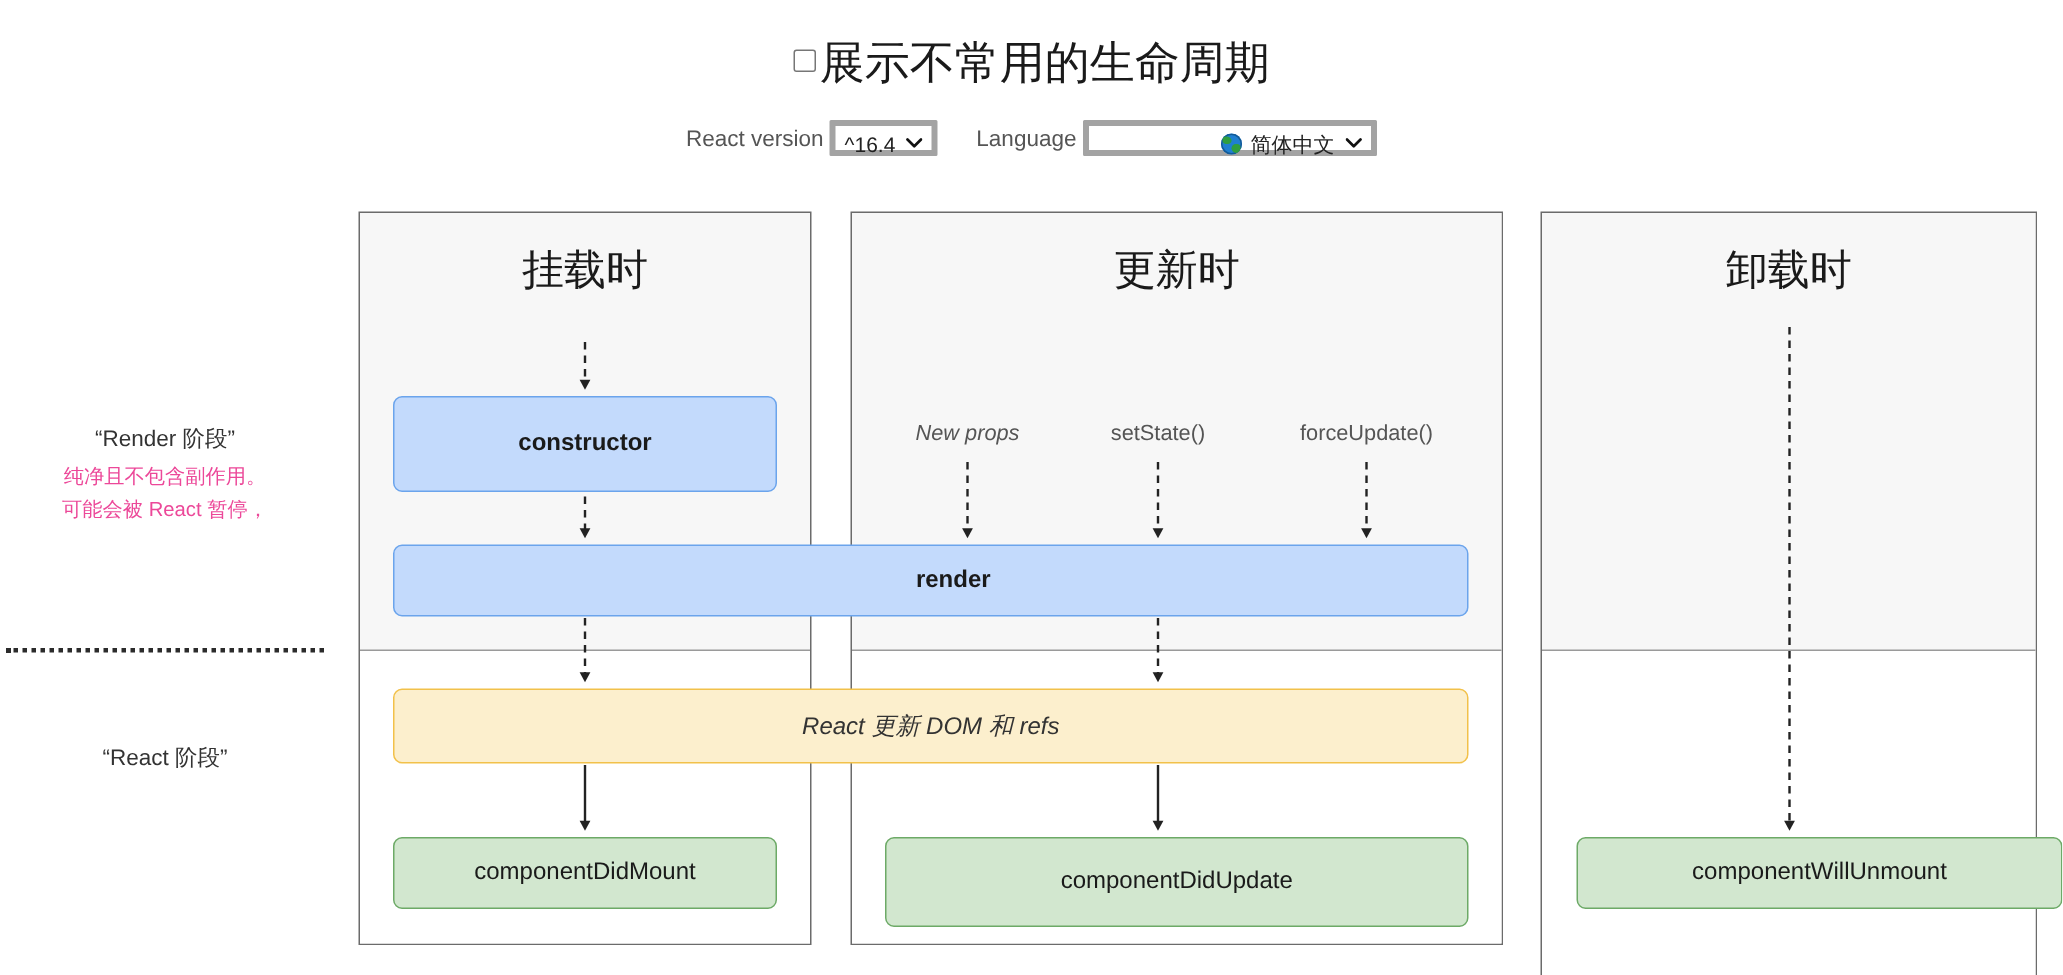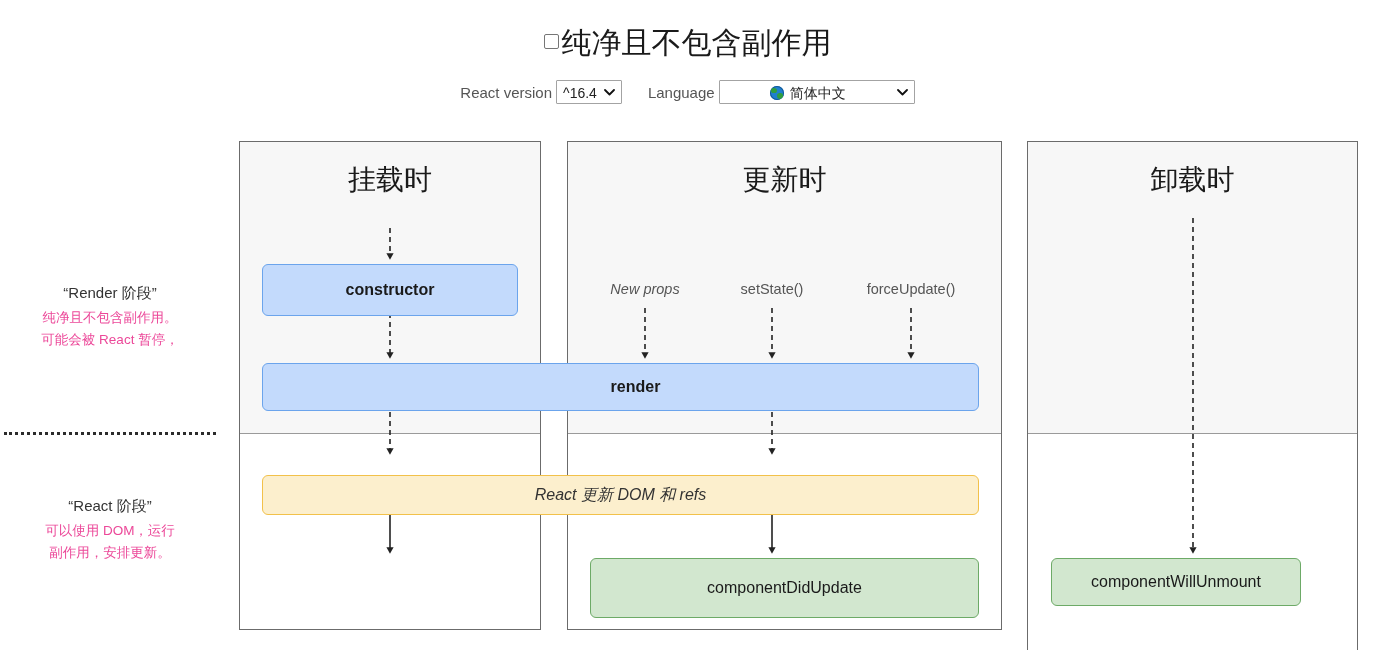--- a/index.html
+++ b/index.html
@@ -58,41 +58,41 @@
   .ctrl-label {
     display: inline-block;
     vertical-align: middle;
     color: #555555;
     font-size: 15px;
     margin-right: 4px;
   }
   .select-box {
     display: inline-block;
     vertical-align: middle;
-    border: 1px solid #a3a3a3;
+    border: 4px solid #a3a3a3;
     background: #ffffff;
     height: 24px;
     line-height: 24px;
     font-size: 14px;
     color: #222222;
     padding: 0 24px 0 6px;
     position: relative;
     border-radius: 1px;
     box-sizing: border-box;
   }
   .select-box .caret {
     position: absolute;
     right: 6px;
     top: 0;
     height: 24px;
     line-height: 23px;
     font-size: 12px;
     color: #111111;
   }
-  .select-box.wide { width: 196px; text-align: center; }
+  .select-box.wide { width: 196px; text-align: right; }
   .spacer-gap { display: inline-block; width: 26px; }
   .globe-icon {
     display: inline-block;
     width: 14px;
     height: 14px;
     border-radius: 50%;
     background: #1f7fd0;
     position: relative;
     vertical-align: -2px;
     margin-right: 6px;
@@ -208,26 +208,26 @@
     font-style: italic;
     font-weight: normal;
   }
   .lbox.green {
     background: #d2e7cf;
     border-color: #6daa67;
     color: #1a1a1a;
     font-weight: normal;
   }
 
-  #box-constructor { left: 262px; top: 264px; width: 256px; height: 52px; }
+  #box-constructor { left: 262px; top: 264px; width: 256px; height: 64px; }
   #box-render      { left: 262px; top: 363px; width: 717px; height: 48px; padding-left: 30px; }
-  #box-react-dom   { left: 262px; top: 459px; width: 717px; height: 40px; margin-top: 16px; }
+  #box-react-dom   { left: 262px; top: 459px; width: 717px; height: 50px; }
   #box-did-mount   { left: 262px; top: 558px; width: 256px; height: 48px; }
   #box-did-update  { left: 590px; top: 558px; width: 389px; height: 60px; }
-  #box-will-unmount{ left: 1051px; top: 558px; width: 250px; height: 48px; }
+  #box-will-unmount{ left: 1051px; top: 558px; width: 324px; height: 48px; }
 
   
   .trigger {
     position: absolute;
     font-size: 14.5px;
     color: #555555;
     text-align: center;
     white-space: nowrap;
     line-height: 20px;
   }
@@ -244,21 +244,21 @@
     height: 650px;
     pointer-events: none;
   }
 </style>
 </head>
 <body>
 
 <div id="page">
 
   <div class="title-row">
-    <span class="title-checkbox"></span><span class="title-text">纯净且不包含副作用</span>
+    <span class="title-checkbox"></span><span class="title-text">展示不常用的生命周期</span>
   </div>
 
   <div class="controls-row">
     <span class="ctrl-label">React version</span><span class="select-box"><span>^16.4</span><span class="caret">
             <svg width="11" height="7" viewBox="0 0 11 7">
             <path d="M1 1 L5.5 5.5 L10 1" stroke="#111" stroke-width="1.8" fill="none" stroke-linecap="round" stroke-linejoin="round"></path>
           </svg>
           </span></span><span class="spacer-gap"></span><span class="ctrl-label">Language</span><span class="select-box wide"><span class="globe-icon"></span><span>简体中文</span><span class="caret">
             <svg width="11" height="7" viewBox="0 0 11 7">
             <path d="M1 1 L5.5 5.5 L10 1" stroke="#111" stroke-width="1.8" fill="none" stroke-linecap="round" stroke-linejoin="round"></path>
@@ -271,24 +271,20 @@
     <div class="legend-body">
       <div>纯净且不包含副作用。</div>
       <div>可能会被 React 暂停，</div>
     </div>
   </div>
 
   <div class="legend-divider"></div>
 
   <div class="legend" id="legend-commit">
     <div class="legend-title">“React 阶段”</div>
-    <div class="legend-body">
-      <div>可以使用 DOM，运行</div>
-      <div>副作用，安排更新。</div>
-    </div>
   </div>
 
   <div class="col" id="col-mount">
     <div class="col-top"></div>
     <div class="col-bottom"></div>
     <div class="col-heading">挂载时</div>
   </div>
 
   <div class="col" id="col-update">
     <div class="col-top"></div>
@@ -328,16 +324,17 @@
     <line x1="772" y1="412" x2="772" y2="451" stroke="#222" stroke-width="1.6" stroke-dasharray="5,4" marker-end="url(#ah)"></line>
 
     <line x1="772" y1="510" x2="772" y2="550" stroke="#222" stroke-width="1.6" marker-end="url(#ah)"></line>
 
     <line x1="1193" y1="218" x2="1193" y2="550" stroke="#222" stroke-width="1.6" stroke-dasharray="5,4" marker-end="url(#ah)"></line>
   </svg>
 
   <div class="lbox blue" id="box-constructor">constructor</div>
   <div class="lbox blue" id="box-render">render</div>
   <div class="lbox yellow" id="box-react-dom">React 更新 DOM 和 refs</div>
+  <div class="lbox green" id="box-did-mount">componentDidMount</div>
   <div class="lbox green" id="box-did-update">componentDidUpdate</div>
   <div class="lbox green" id="box-will-unmount">componentWillUnmount</div>
 
 </div>
 
 </body></html>

